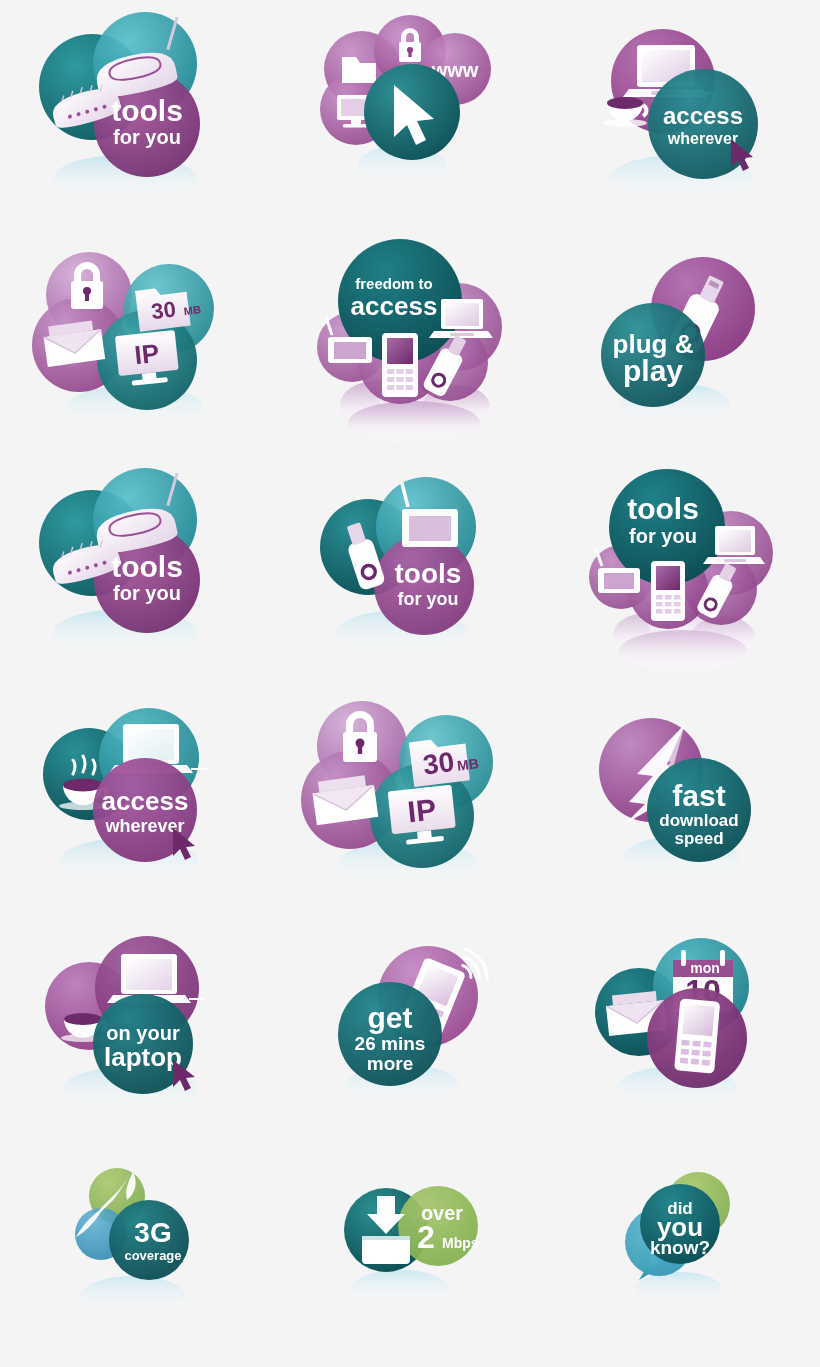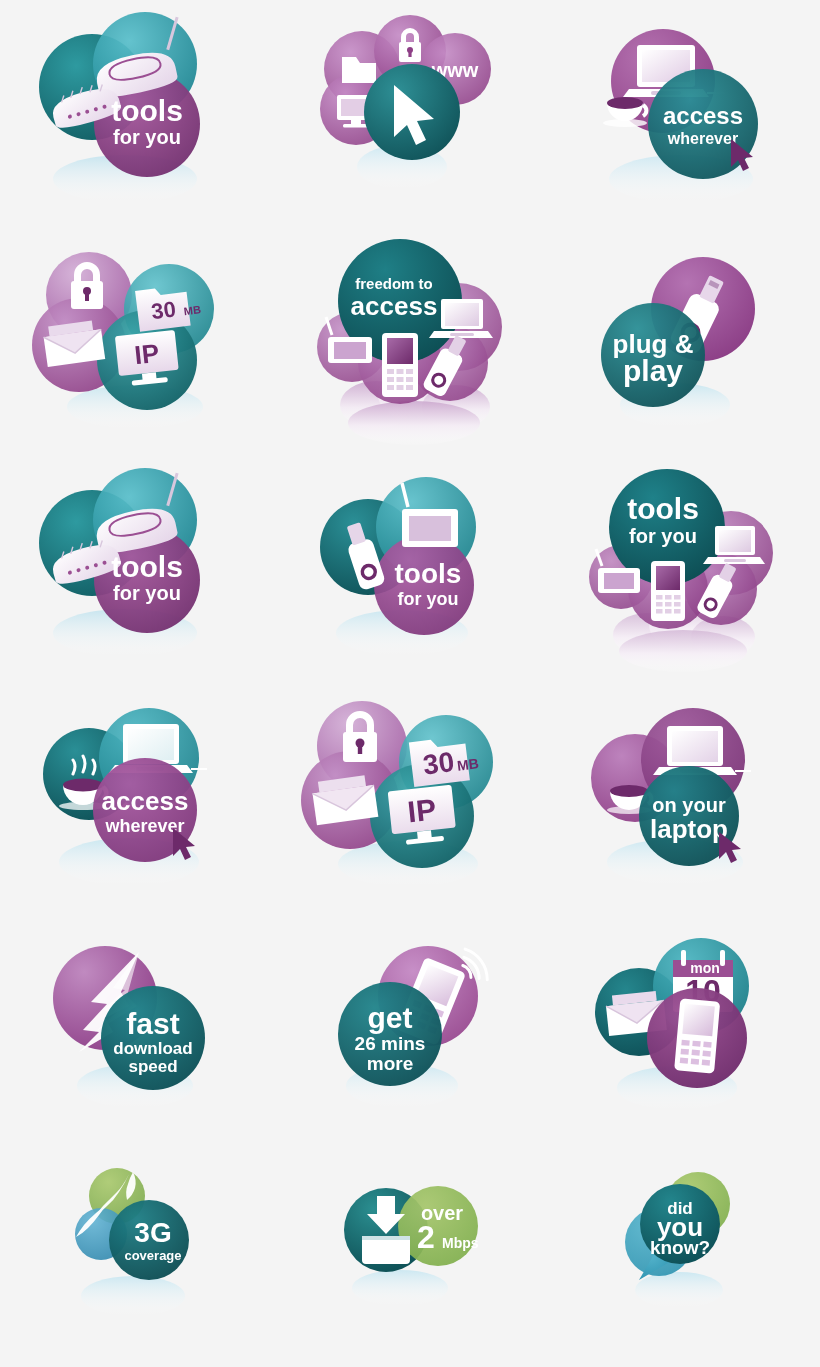--- a/index.html
+++ b/index.html
@@ -595,20 +595,51 @@
           <text x="0" y="9" font-size="30" font-weight="bold" fill="#6d2a6a" text-anchor="middle">IP</text>
         </g>
       </svg>
     </div>
   </div>
 
   <div class="cell">
     <div class="stage">
       <svg class="icon" viewBox="0 0 240 230">
         <defs>
+          <radialGradient id="g_or13" cx="30%" cy="25%" r="90%">
+            <stop offset="0%" stop-color="#c08ac0"></stop>
+              <stop offset="100%" stop-color="#8c3d86"></stop>
+          </radialGradient>
+          <radialGradient id="g_td13" cx="35%" cy="25%" r="85%">
+            <stop offset="0%" stop-color="#23858c"></stop>
+              <stop offset="100%" stop-color="#0d4e55"></stop>
+          </radialGradient>
+          <linearGradient id="refl13" x1="0" y1="0" x2="0" y2="1">
+            <stop offset="0%" stop-color="#c6e6f1" stop-opacity="0.85"></stop>
+            <stop offset="100%" stop-color="#ffffff" stop-opacity="0"></stop>
+          </linearGradient>
+        </defs>
+        <ellipse cx="118" cy="176" rx="58" ry="22" fill="url(#refl13)"></ellipse>
+        <circle cx="88" cy="88" r="52" fill="url(#g_or13)"></circle>
+        <g fill="#ffffff">
+          <path d="M122,42 L74,92 L90,94 L66,120 L82,122 L62,142 L96,122 L88,108 L112,96 L104,82 Z" opacity="0.95"></path>
+          <path d="M122,42 L96,78 L108,80 L86,100 L100,102 L78,122 L120,96 L110,86 Z" opacity="0.6"></path>
+        </g>
+        <circle cx="136" cy="128" r="52" fill="url(#g_td13)" opacity="0.97"></circle>
+        <text class="lbl" x="136" y="124" font-size="30" text-anchor="middle">fast</text>
+        <text class="lbl" x="136" y="144" font-size="17" text-anchor="middle">download</text>
+        <text class="lbl" x="136" y="162" font-size="17" text-anchor="middle">speed</text>
+      </svg>
+    </div>
+  </div>
+
+  <div class="cell">
+    <div class="stage">
+      <svg class="icon" viewBox="0 0 240 230">
+        <defs>
           <radialGradient id="g_or12" cx="35%" cy="25%" r="85%">
             <stop offset="0%" stop-color="#bd83bd"></stop>
               <stop offset="100%" stop-color="#92458a"></stop>
           </radialGradient>
           <radialGradient id="g_pu12" cx="35%" cy="25%" r="85%">
             <stop offset="0%" stop-color="#a05b9d"></stop>
               <stop offset="100%" stop-color="#7a3376"></stop>
           </radialGradient>
           <radialGradient id="g_td12" cx="35%" cy="25%" r="85%">
             <stop offset="0%" stop-color="#218289"></stop>
@@ -636,51 +667,20 @@
         <g transform="translate(66,112)">
           <ellipse cx="0" cy="16" rx="22" ry="4" fill="#ffffff" opacity="0.7"></ellipse>
           <path d="M-19,-3 a19,19 0 0 0 38,0 z" fill="#ffffff"></path>
           <ellipse cx="0" cy="-3" rx="19" ry="6" fill="#6d2a6a"></ellipse>
           <path d="M19,-1 a9,7 0 0 1 0,11" fill="none" stroke="#ffffff" stroke-width="4"></path>
         </g>
         <circle cx="126" cy="134" r="50" fill="url(#g_td12)" opacity="0.96"></circle>
         <text class="lbl" x="126" y="130" font-size="20" text-anchor="middle">on your</text>
         <text class="lbl" x="126" y="156" font-size="26" text-anchor="middle">laptop</text>
         <path d="M156,150 l0,27 l7,-7 l5,11 l6,-3 l-5,-10 l9,-1 z" fill="#6d2a6a"></path>
-      </svg>
-    </div>
-  </div>
-
-  <div class="cell">
-    <div class="stage">
-      <svg class="icon" viewBox="0 0 240 230">
-        <defs>
-          <radialGradient id="g_or13" cx="30%" cy="25%" r="90%">
-            <stop offset="0%" stop-color="#c08ac0"></stop>
-              <stop offset="100%" stop-color="#8c3d86"></stop>
-          </radialGradient>
-          <radialGradient id="g_td13" cx="35%" cy="25%" r="85%">
-            <stop offset="0%" stop-color="#23858c"></stop>
-              <stop offset="100%" stop-color="#0d4e55"></stop>
-          </radialGradient>
-          <linearGradient id="refl13" x1="0" y1="0" x2="0" y2="1">
-            <stop offset="0%" stop-color="#c6e6f1" stop-opacity="0.85"></stop>
-            <stop offset="100%" stop-color="#ffffff" stop-opacity="0"></stop>
-          </linearGradient>
-        </defs>
-        <ellipse cx="118" cy="176" rx="58" ry="22" fill="url(#refl13)"></ellipse>
-        <circle cx="88" cy="88" r="52" fill="url(#g_or13)"></circle>
-        <g fill="#ffffff">
-          <path d="M122,42 L74,92 L90,94 L66,120 L82,122 L62,142 L96,122 L88,108 L112,96 L104,82 Z" opacity="0.95"></path>
-          <path d="M122,42 L96,78 L108,80 L86,100 L100,102 L78,122 L120,96 L110,86 Z" opacity="0.6"></path>
-        </g>
-        <circle cx="136" cy="128" r="52" fill="url(#g_td13)" opacity="0.97"></circle>
-        <text class="lbl" x="136" y="124" font-size="30" text-anchor="middle">fast</text>
-        <text class="lbl" x="136" y="144" font-size="17" text-anchor="middle">download</text>
-        <text class="lbl" x="136" y="162" font-size="17" text-anchor="middle">speed</text>
       </svg>
     </div>
   </div>
 
   <div class="cell">
     <div class="stage">
       <svg class="icon" viewBox="0 0 240 230">
         <defs>
           <radialGradient id="g_or14" cx="35%" cy="25%" r="85%">
             <stop offset="0%" stop-color="#c78fc7"></stop>

